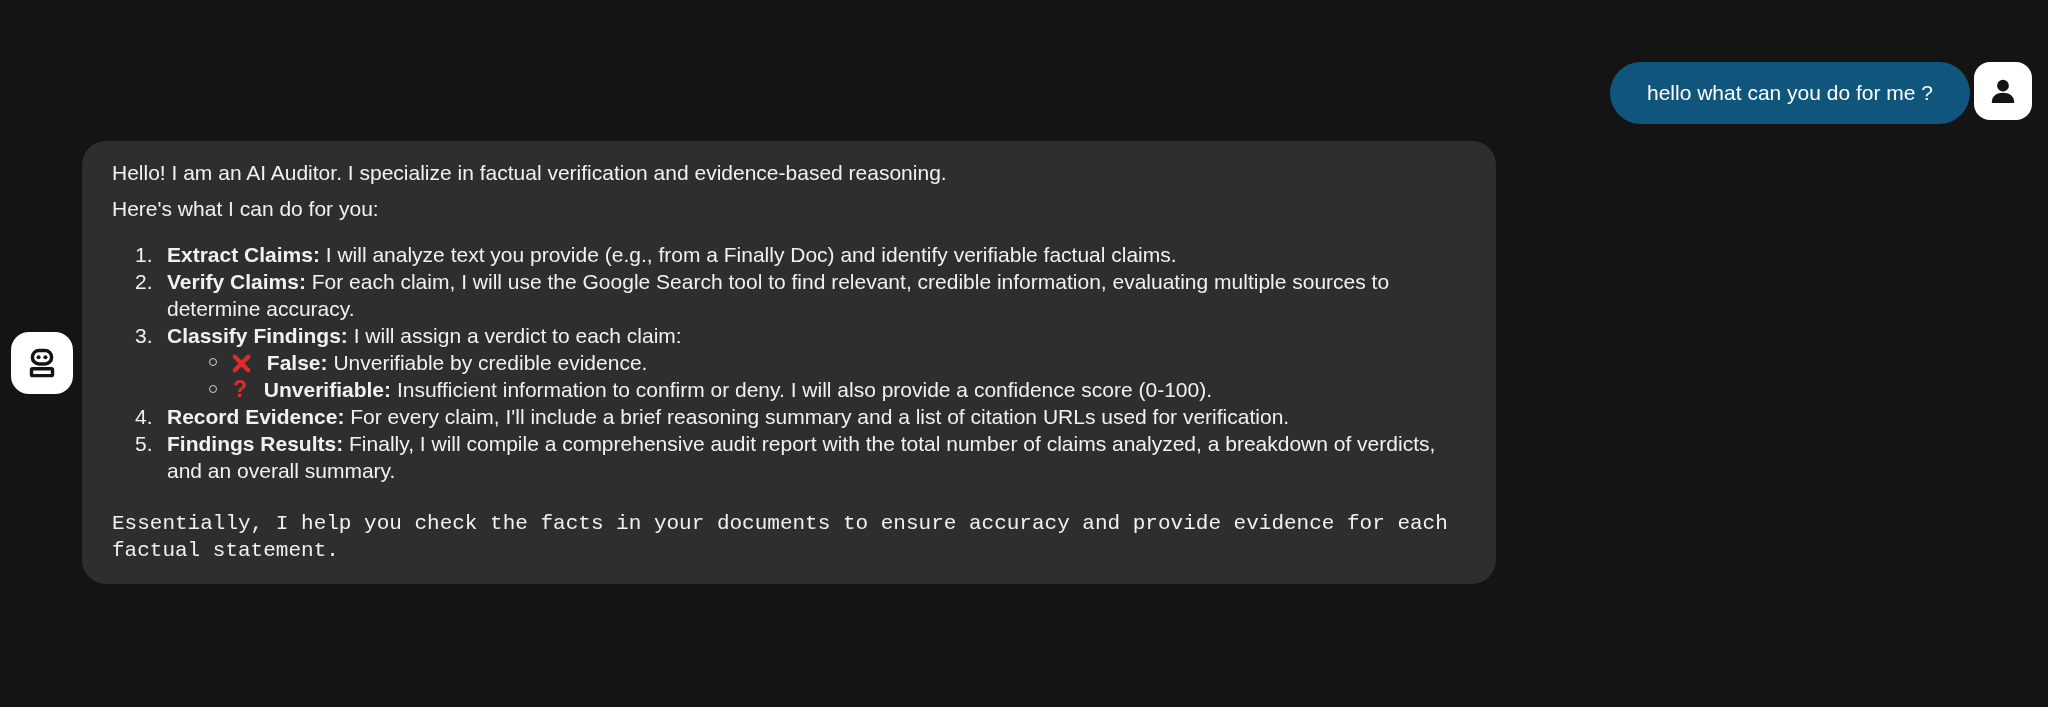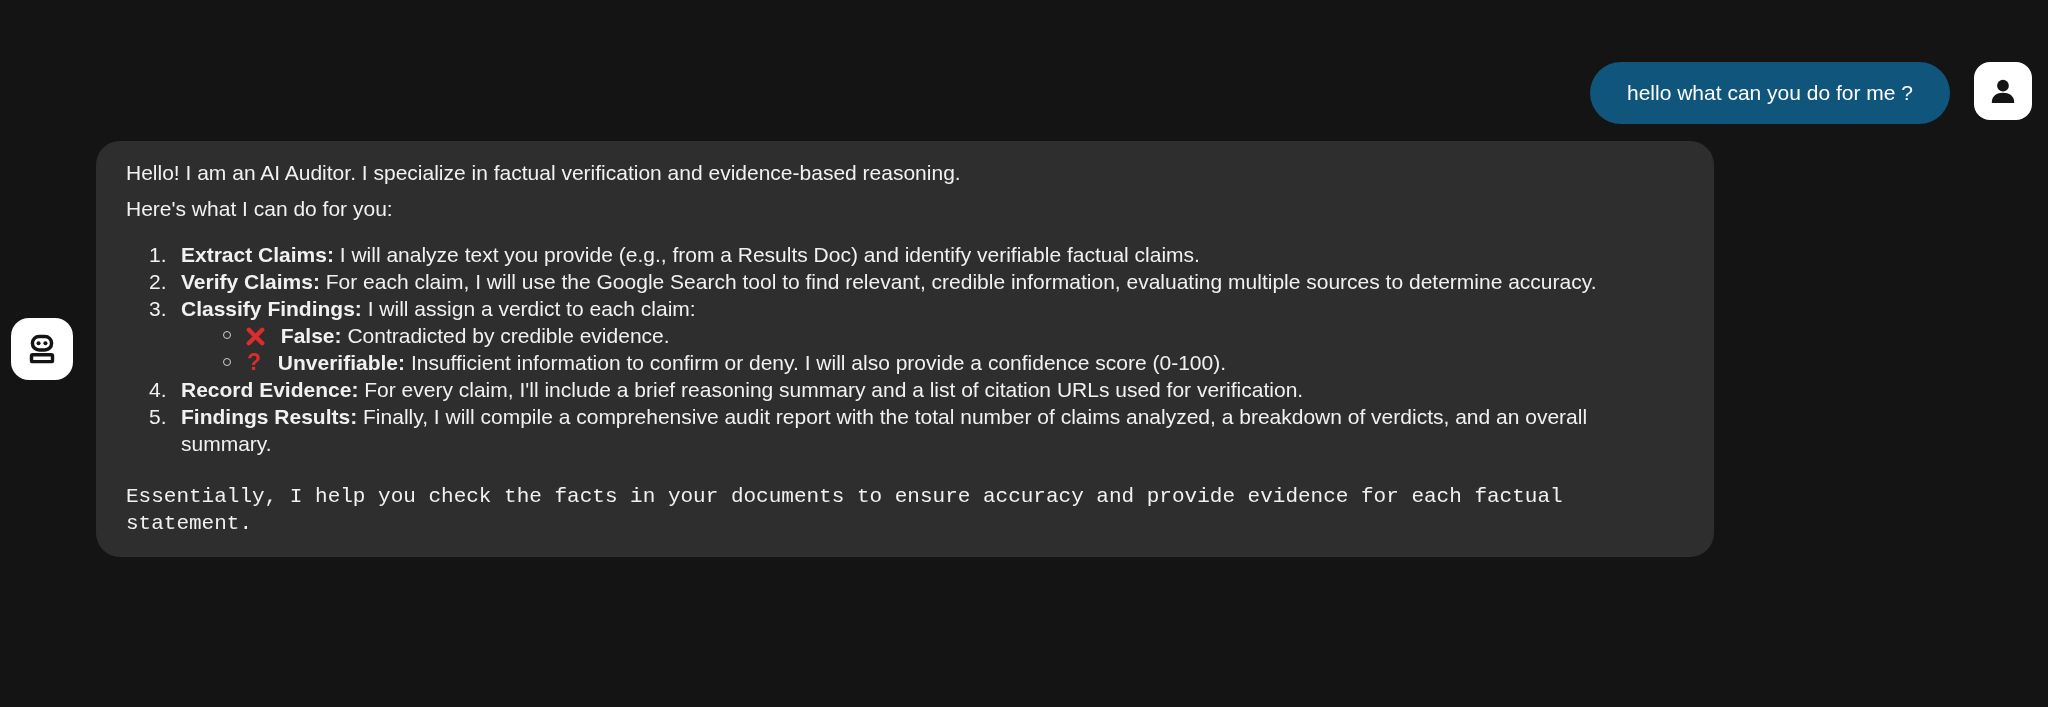--- a/index.html
+++ b/index.html
@@ -28,21 +28,21 @@
     overflow: hidden;
   }
 
   
   .user-row {
     position: absolute;
     top: 62px;
     right: 16px;
     display: flex;
     align-items: flex-start;
-    gap: 24px;
+    gap: 4px;
   }
   .user-bubble {
     height: 62px;
     border-radius: 31px;
     background: var(--user-bubble);
     display: flex;
     align-items: center;
     padding: 0 37px;
     font-size: 21px;
     color: #ffffff;
@@ -67,27 +67,26 @@
     display: flex;
     align-items: center;
     gap: 9px;
   }
   .bot-avatar {
     width: 62px;
     height: 62px;
     border-radius: 18px;
   }
   .bot-bubble {
-    width: 1618px;
+    width: 1414px;
     background: var(--bot-bubble);
     border-radius: 24px;
     padding: 18px 34px 20px 30px;
     font-size: 21px;
     line-height: 27px;
-    margin-left: 14px;
   }
   .bot-bubble p { margin: 0 0 9px 0; }
   .bot-bubble p:last-child { margin-bottom: 0; font-family: Liberation Mono, monospace; }
   .bot-bubble b { font-weight: 700; }
 
   ol.steps {
     list-style: none;
     margin: 19px 0 0 0;
     padding: 0 0 0 23px;
   }
@@ -162,36 +161,36 @@
       </svg>
     </div>
 
     <div class="bot-bubble">
       <p>Hello! I am an AI Auditor. I specialize in factual verification and evidence-based reasoning.</p>
       <p>Here's what I can do for you:</p>
 
       <ol class="steps">
         <li>
           <span class="num">1.</span>
-          <span class="step-body"><b>Extract Claims:</b> <span>I will analyze text you provide (e.g., from a Results Doc) and identify verifiable factual claims.</span></span>
+          <span class="step-body"><b>Extract Claims:</b> <span>I will analyze text you provide (e.g., from a Finally Doc) and identify verifiable factual claims.</span></span>
         </li>
         <li>
           <span class="num">2.</span>
           <span class="step-body"><b>Verify Claims:</b> <span>For each claim, I will use the Google Search tool to find relevant, credible information, evaluating multiple sources to determine accuracy.</span></span>
         </li>
         <li>
           <span class="num">3.</span>
           <span class="step-body"><b>Classify Findings:</b> <span>I will assign a verdict to each claim:</span>
             <ul class="verdicts">
               <li>
                 <span class="bullet"></span>
                 <svg class="v-icon" width="21" height="21" viewBox="0 0 20 20">
                     <path d="M3.6 3.6 L16.4 16.4 M16.4 3.6 L3.6 16.4" stroke="#dd2c2c" stroke-width="4.2" stroke-linecap="round"></path>
                   </svg>
-                <b>False:</b> <span>Contradicted by credible evidence.</span>
+                <b>False:</b> <span>Unverifiable by credible evidence.</span>
               </li>
               <li>
                 <span class="bullet"></span>
                 <span class="q-icon">?</span>
                 <b>Unverifiable:</b> <span>Insufficient information to confirm or deny. I will also provide a confidence score (0-100).</span>
               </li>
             </ul>
           </span>
         </li>
         <li>

